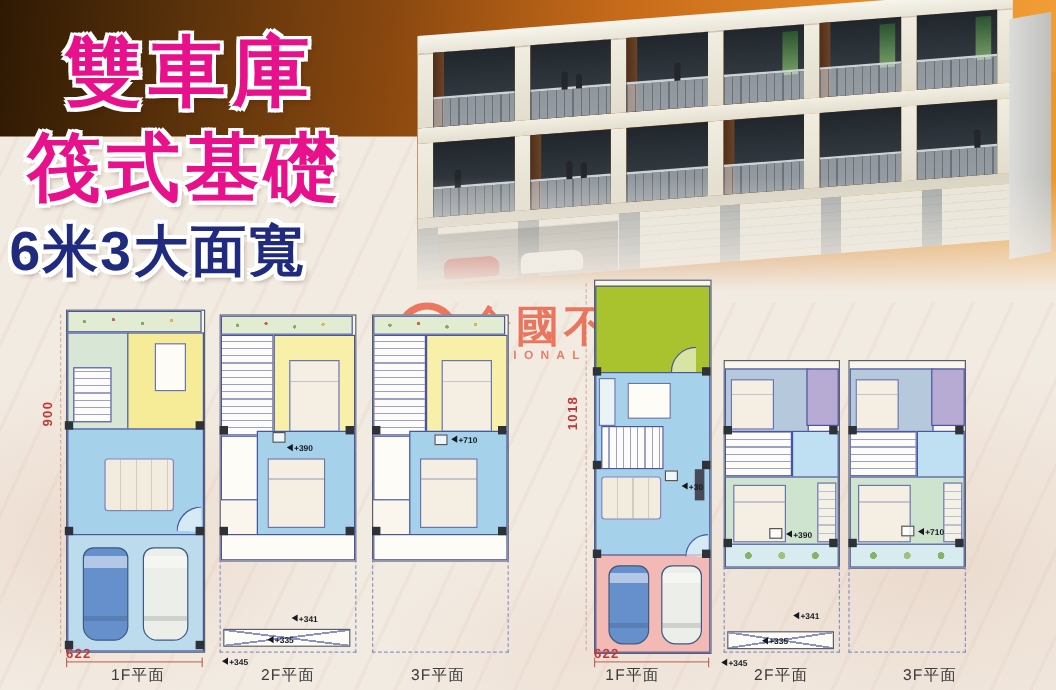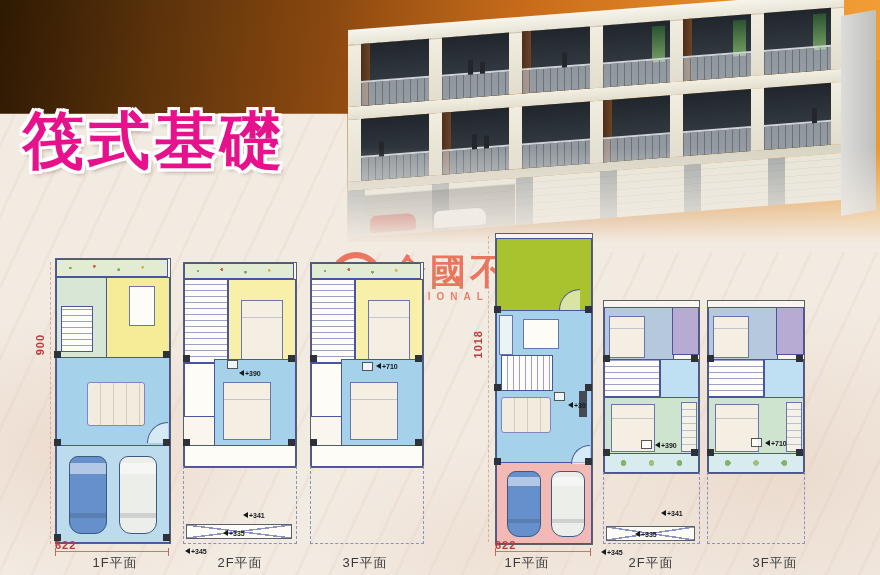--- a/index.html
+++ b/index.html
@@ -177,21 +177,23 @@
     <div class="ground">
       <div class="gshadow"></div>
       <div class="glines"></div>
       <div class="gcar" style="left:22px;width:46px;background:#a92119;"></div>
       <div class="gcar" style="left:86px;width:52px;background:#ececea;"></div>
     </div>
   </div>
   <div class="abs bldg-side"></div>
   <div class="abs bldg-fade"></div>
 
+  <div class="hl hl1">雙車庫</div>
   <div class="hl hl2">筏式基礎</div>
+  <div class="hl hl3">6米3大面寬</div>
 
   <div class="abs wm">
     <div class="wm-logo">
       <div class="wm-slash"></div>
       <span>R</span>
     </div>
     <div style="margin-left:8px;">
       <div class="wm-zh">全國不動產</div>
       <div class="wm-en">NATIONAL REALTY</div>
     </div>

